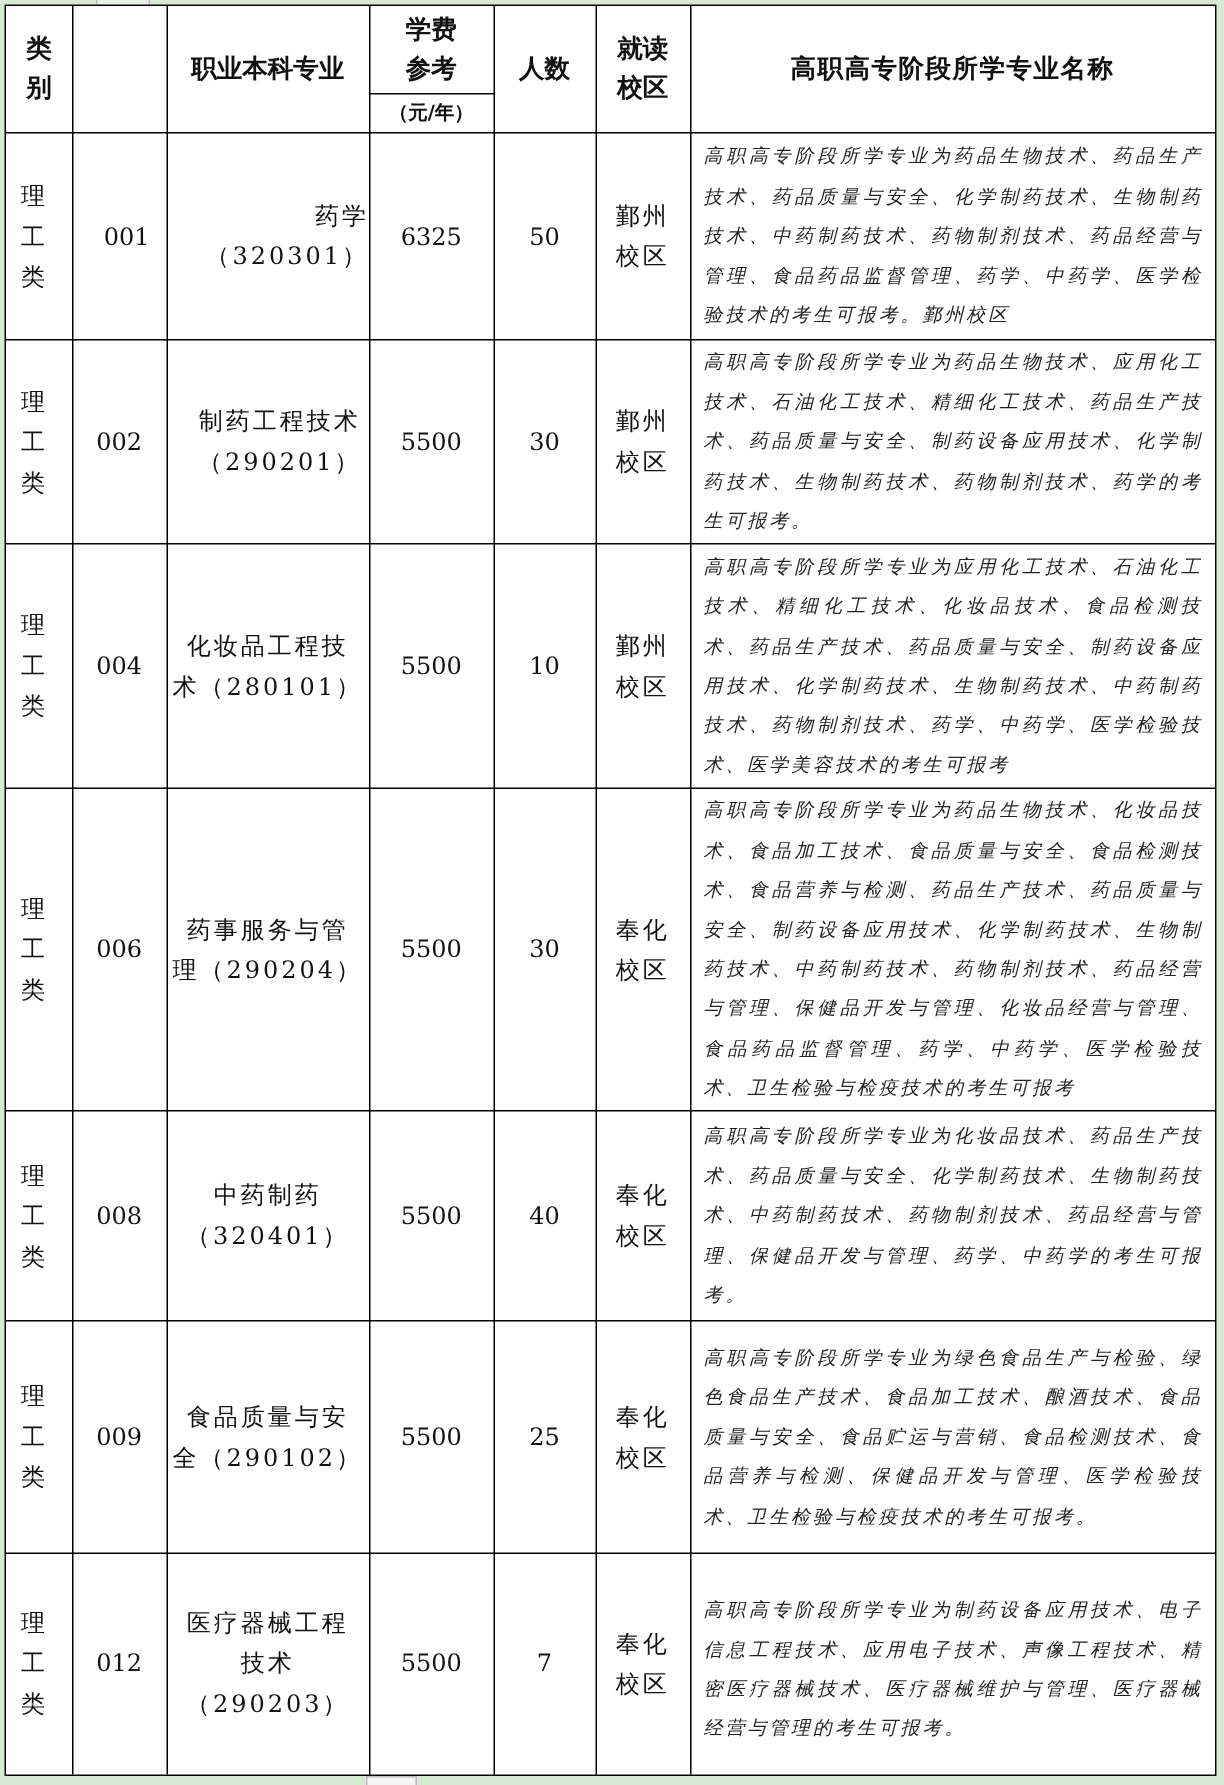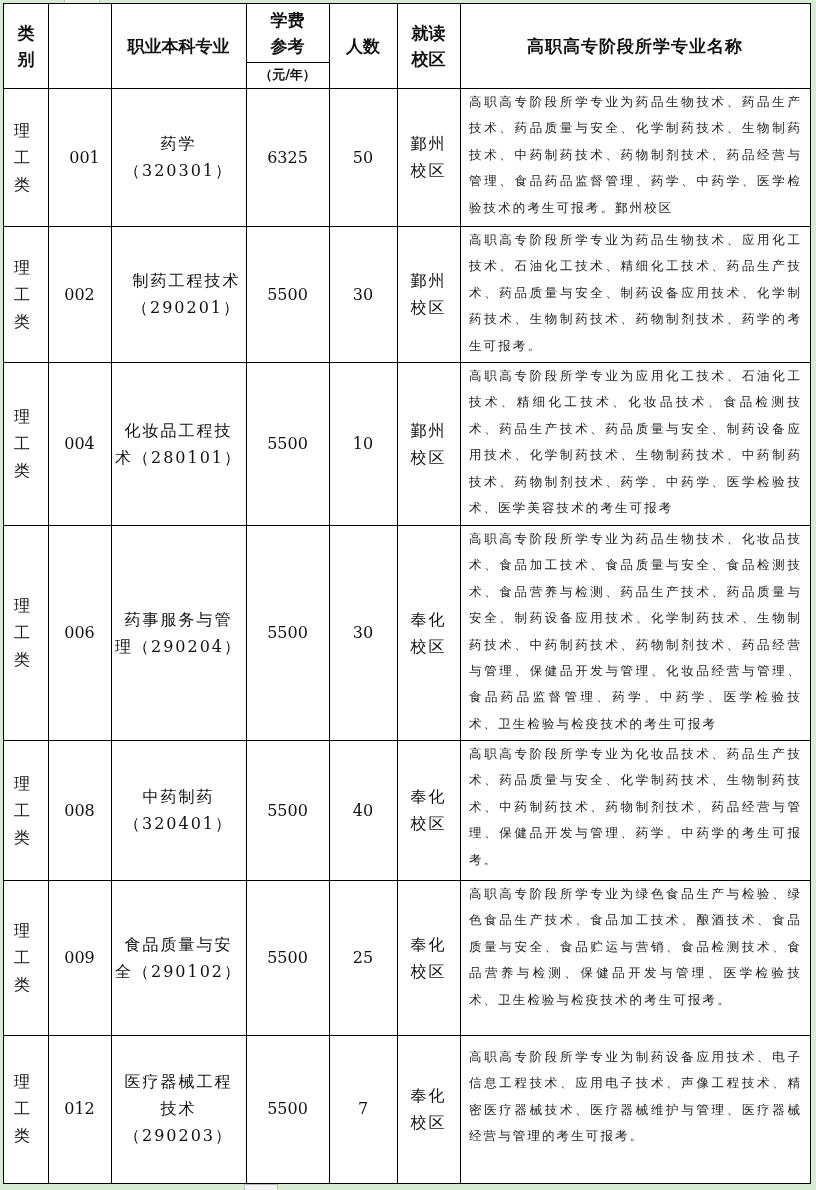--- a/index.html
+++ b/index.html
@@ -14,21 +14,21 @@
   .vline { position:absolute; top:0; bottom:0; width:1px; background:#000; }
   .hline { position:absolute; left:0; right:0; height:1px; background:#000; }
   .cell { position:absolute; display:flex; align-items:center; justify-content:center; text-align:center; box-sizing:border-box; }
   .hdr { font-weight:bold; font-size:17px; line-height:26px; }
   .hdr-small { font-weight:bold; font-size:13px; }
   .body-txt { font-size:16px; line-height:27px; }
   .cat { font-size:16px; line-height:27px; padding-left:10px; justify-content:flex-start; }
   .desc {
     position:absolute; font-size:12.5px; line-height:26.4px; letter-spacing:2.1px;
     text-align:justify; padding:0 8px 0 8px; box-sizing:border-box; color:#222;
-    display:flex; 
+    display:flex; align-items:center;font-style:italic;
   }
   .desc span { display:block; }
   .pp { position:absolute; left:64px; top:-3px; width:34px; height:6px; border:1px solid #bbb; background:#e8f2e4; }
   .pp2 { position:absolute; left:244px; top:1184px; width:32px; height:6px; border:1px solid #bbb; background:#f4f4f4; }
 </style>
 </head>
 <body>
 
 <div class="pp"></div>
 
@@ -77,21 +77,21 @@
   </div>
 
   <div id="rows">
     <div>
       <div class="cell cat" style="left:0;top:84px;width:44px;height:138px;">
         <div style="width:16px; line-height:27px;">理工类</div>
       </div>
       <div class="cell body-txt" style="left:44px;top:84px;width:63px;height:138px;padding-left:10px;">
         <div>001</div>
       </div>
-      <div class="cell body-txt" style="left:107px;top:84px;width:135px;height:138px;flex-direction:column;letter-spacing:2px;">
+      <div class="cell body-txt" style="left:107px;top:84px;width:135px;height:138px;flex-direction:column;letter-spacing:2px;align-items:flex-end;">
         <div>药学</div>
         <div>（320301）</div>
       </div>
       <div class="cell body-txt" style="left:242px;top:84px;width:83px;height:138px;">
         <div>6325</div>
       </div>
       <div class="cell body-txt" style="left:325px;top:84px;width:68px;height:138px;">
         <div>50</div>
       </div>
       <div class="cell body-txt" style="left:393px;top:84px;width:63px;height:138px;flex-direction:column;letter-spacing:2px;">

